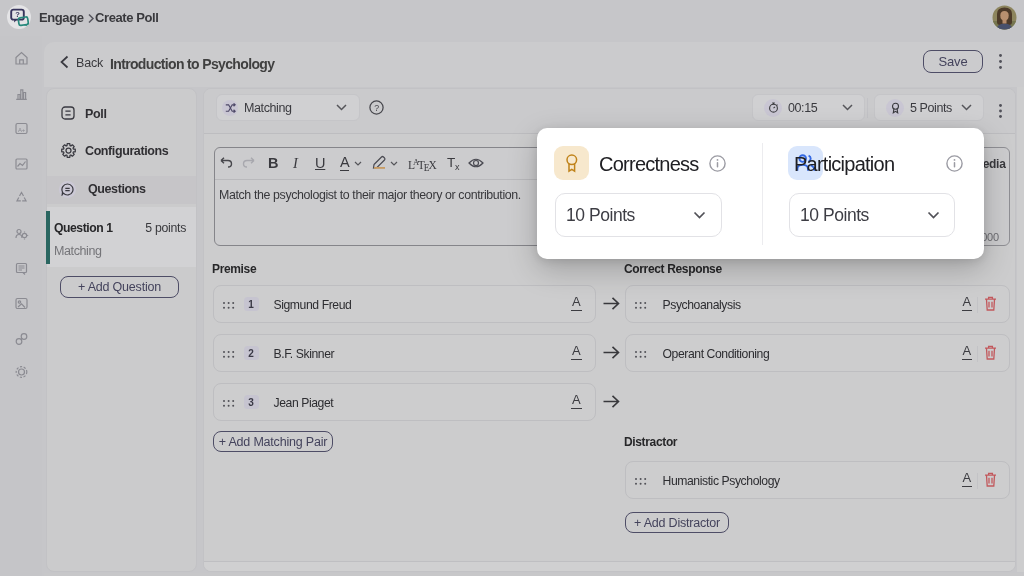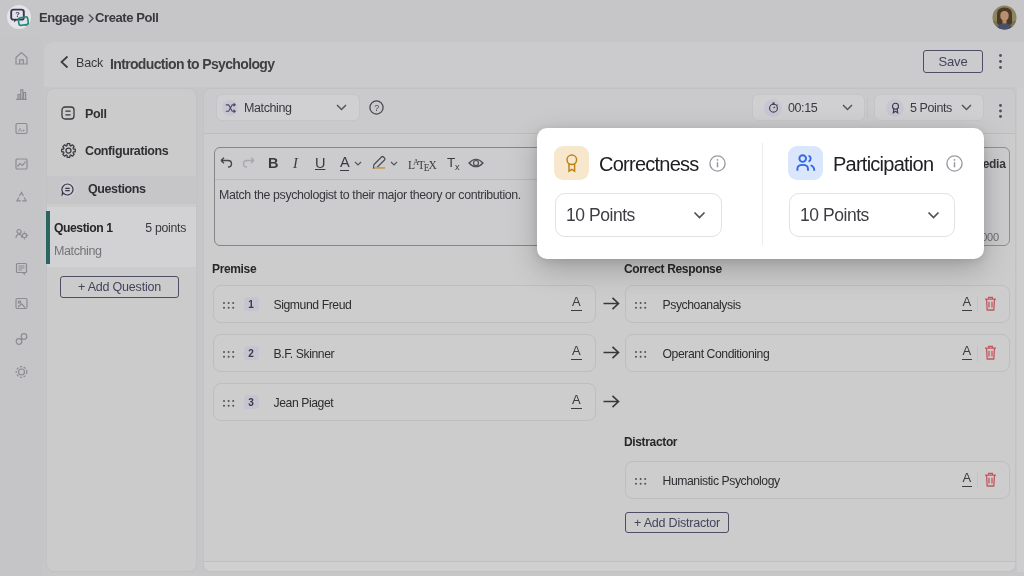--- a/index.html
+++ b/index.html
@@ -3,21 +3,21 @@
 <meta charset="utf-8">
 <style>
   html,body{margin:0;padding:0;}
   body{font-family:"Liberation Sans",sans-serif;-webkit-font-smoothing:antialiased;}
   #stage{position:relative;width:1024px;height:576px;background:#c6c6c9;overflow:hidden;letter-spacing:-0.2px;}
   .abs{position:absolute;}
   
   #panel{position:absolute;left:44px;top:42px;right:0;height:44.5px;background:#cbcbcd;border-radius:10px 0 0 0;}
   .hdiv{position:absolute;height:1px;background:#bbbabe;}
   .vdiv{position:absolute;width:1px;background:#bbbabe;}
-  .slatebtn{position:absolute;border:1.4px solid #4e4d66;border-radius:3px;color:#44435c;display:flex;align-items:center;justify-content:center;font-size:12.5px;box-sizing:border-box;}
+  .slatebtn{position:absolute;border:1.4px solid #4e4d66;border-radius:8px;color:#44435c;display:flex;align-items:center;justify-content:center;font-size:12.5px;box-sizing:border-box;}
   .sel{position:absolute;background:#d0d0d2;border:1px solid #c5c5c8;border-radius:6px;box-sizing:border-box;display:flex;align-items:center;}
   .selcirc{border-radius:50%;display:flex;align-items:center;justify-content:center;flex:none;}
   .txt{position:absolute;white-space:nowrap;}
   .lbl{position:absolute;font-size:12px;font-weight:700;color:#272729;letter-spacing:-0.35px;}
   .prow,.rrow{position:absolute;height:38px;background:#cdcdce;border:1px solid #bebec1;border-radius:8px;box-sizing:border-box;}
   .prow{left:212.5px;width:383.5px;}
   .rrow{left:624.5px;width:385px;}
   .prow::before,.rrow::before{content:"";position:absolute;left:9px;top:16px;width:2.2px;height:2.2px;border-radius:50%;
     background:#515157;
     box-shadow:4.6px 0 0 #515157, 9.2px 0 0 #515157, 0 4.8px 0 #515157, 4.6px 4.8px 0 #515157, 9.2px 4.8px 0 #515157;}
@@ -282,20 +282,21 @@
     </div>
   <div class="lbl" style="left:624px;top:435px;">Distractor</div>
   <div class="rrow" style="top:461px;">
       <span>Humanistic Psychology</span>
       <i></i>
       <u><svg width="13" height="15" viewBox="0 0 13 15">
           <use href="#trash"></use>
         </svg></u>
     </div>
 
+  <div class="slatebtn" style="left:213px;top:431px;width:120px;height:21px;">+ Add Matching Pair</div>
   <div class="slatebtn" style="left:625px;top:512px;width:104px;height:21px;">+ Add Distractor</div>
 
   <div class="hdiv" style="left:204px;top:561px;width:811px;background:#bfbfc2;"></div>
 
   <div class="abs" style="left:537px;top:128px;width:447px;height:131px;background:#ffffff;border-radius:10px;box-shadow:0 10px 30px rgba(0,0,0,0.22), 0 2px 8px rgba(0,0,0,0.1);"></div>
   <div class="abs" style="left:762px;top:143px;width:1px;height:102px;background:#ececef;"></div>
 
   <div class="abs" style="left:554px;top:146px;width:35px;height:34px;border-radius:9px;background:#f7e8cd;"></div>
   <svg class="abs" style="left:564.5px;top:154px;" width="14" height="19" viewBox="0 0 14 19" fill="none" stroke="#c0831a" stroke-width="1.5">
       <circle cx="6.8" cy="5.8" r="4.8"></circle>
@@ -313,21 +314,21 @@
       <path d="M1.5 1.5 L6.5 6.5 L11.5 1.5" fill="none" stroke="#515157" stroke-width="1.7"></path>
     </svg>
 
   <div class="abs" style="left:788px;top:146px;width:35px;height:34px;border-radius:9px;background:#d9e6fc;"></div>
   <svg class="abs" style="left:796px;top:154px;" width="20" height="18" viewBox="0 0 20 18" fill="none" stroke="#3469e3" stroke-width="1.9">
     <circle cx="6.7" cy="4.6" r="3.3"></circle>
     <path d="M1.4 16.8 L1.4 15 Q1.4 10.9 6.7 10.9 Q12 10.9 12 15 L12 16.8"></path>
     <path d="M12.6 1.6 A3.2 3.2 0 0 1 12.6 7.6"></path>
     <path d="M14.6 11.3 Q18.3 12.2 18.3 16.8"></path>
   </svg>
-  <div class="txt" style="left:833px;top:152.5px;font-size:20px;font-weight:500;color:#202024;letter-spacing:-0.75px;">Participation</div>
+  <div class="txt" style="left:794px;top:152.5px;font-size:20px;font-weight:500;color:#202024;letter-spacing:-0.75px;">Participation</div>
   <svg class="abs" style="left:946px;top:155px;" width="17" height="17" viewBox="0 0 17 17">
       <circle cx="8.5" cy="8.5" r="7.6" fill="none" stroke="#9b9ba3" stroke-width="1.4"></circle>
       <circle cx="8.5" cy="4.9" r="0.9" fill="#9b9ba3"></circle>
       <rect x="7.75" y="7" width="1.5" height="5.4" rx="0.7" fill="#9b9ba3"></rect>
     </svg>
   <div class="abs" style="left:789px;top:193px;width:166px;height:44px;border:1.2px solid #e2e2e6;border-radius:10px;box-sizing:border-box;"></div>
   <div class="txt" style="left:800px;top:205px;font-size:17.5px;color:#3d3d44;letter-spacing:-0.45px;">10 Points</div>
   <svg class="abs" style="left:927px;top:211px;" width="13" height="9" viewBox="0 0 13 9">
       <path d="M1.5 1.5 L6.5 6.5 L11.5 1.5" fill="none" stroke="#515157" stroke-width="1.7"></path>
     </svg>

